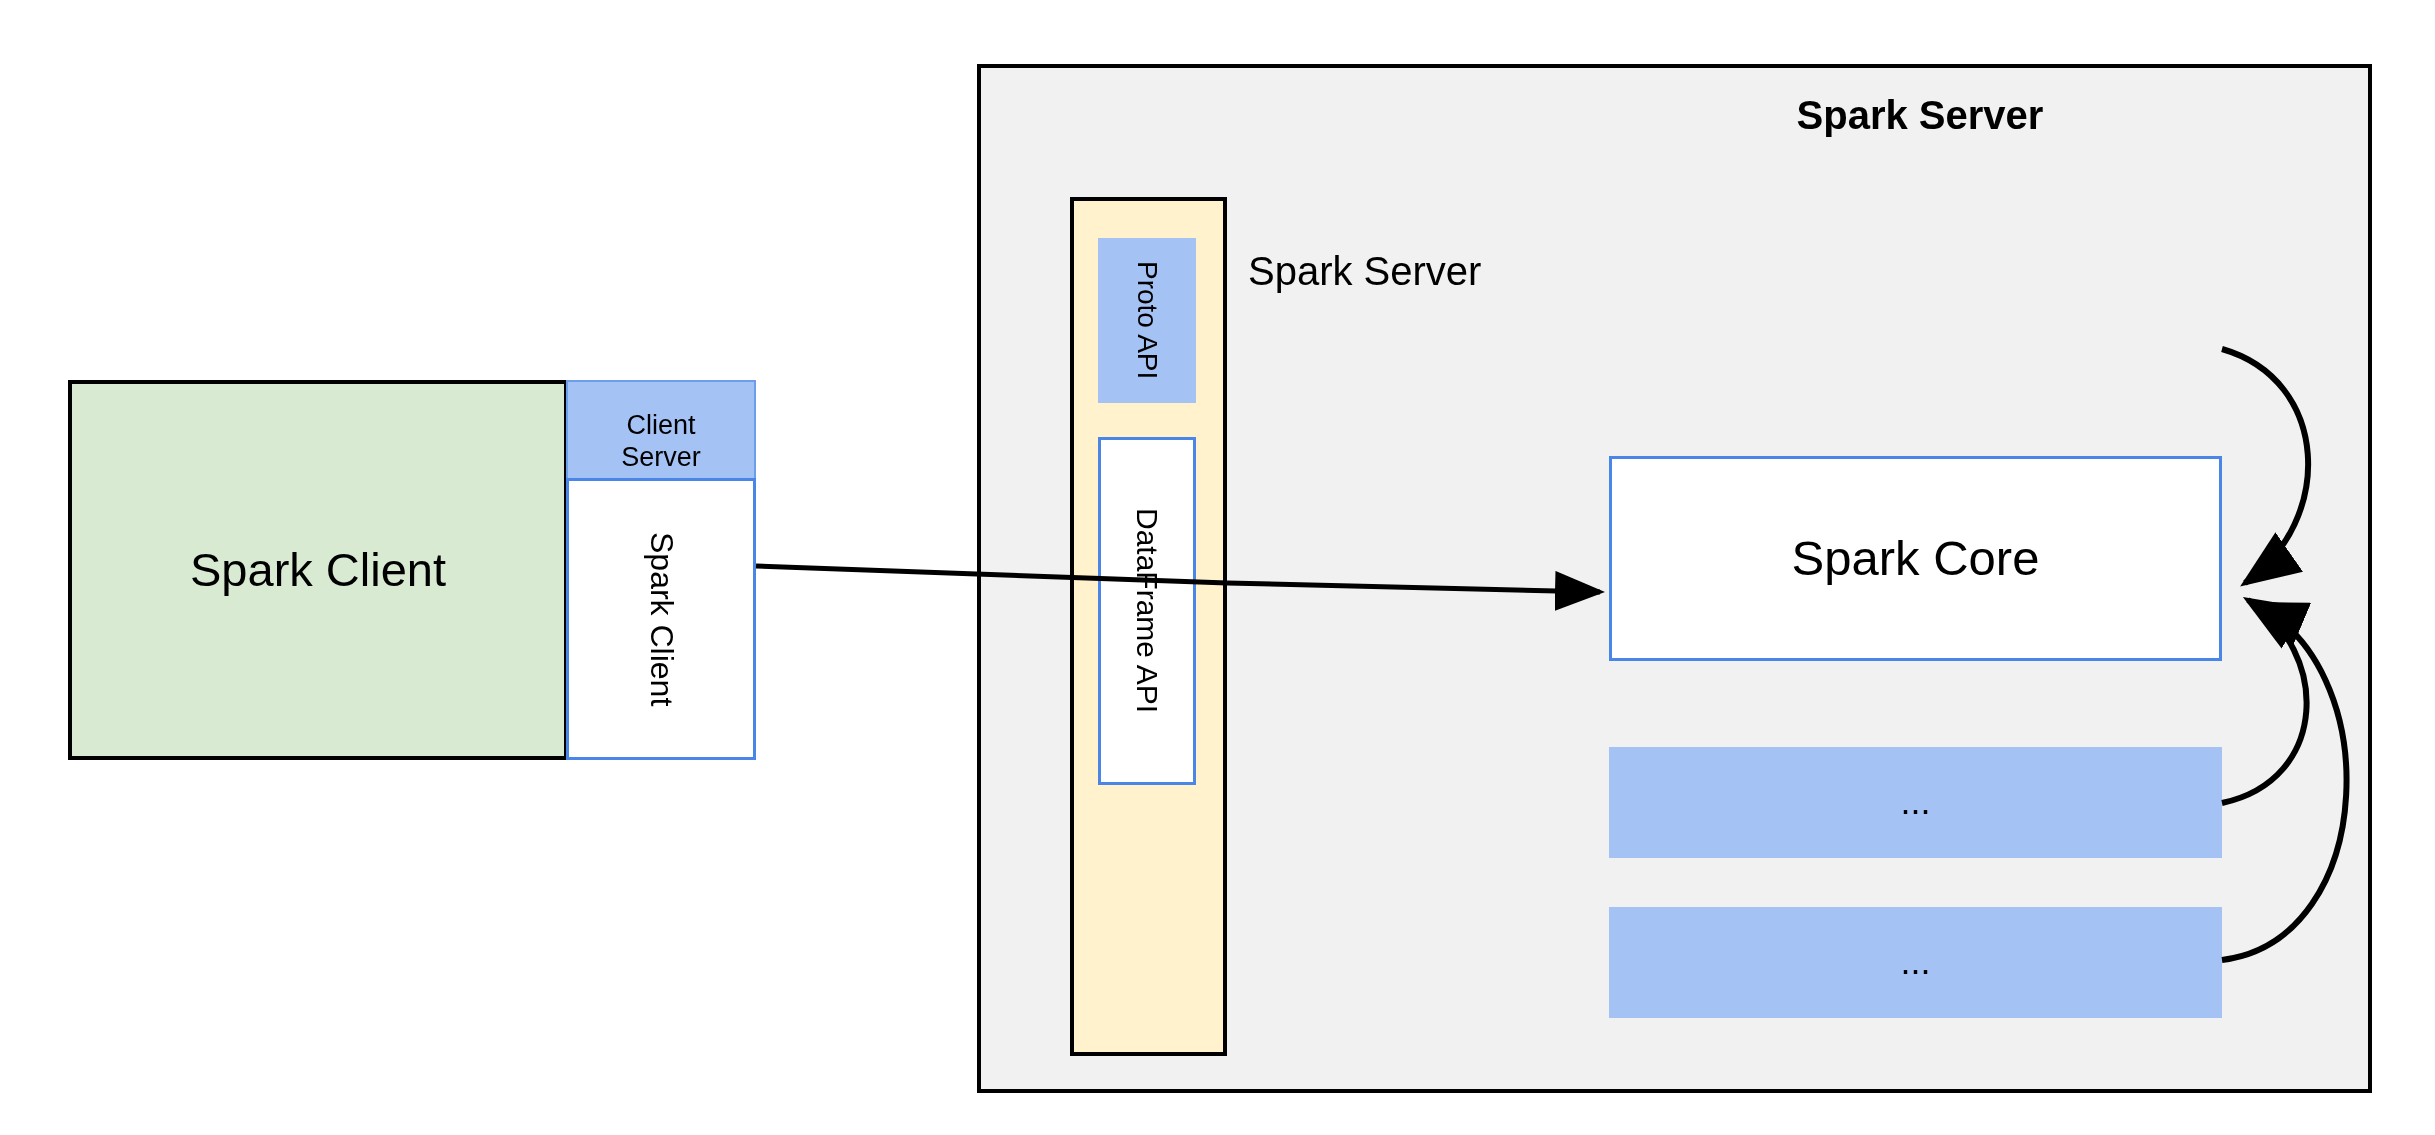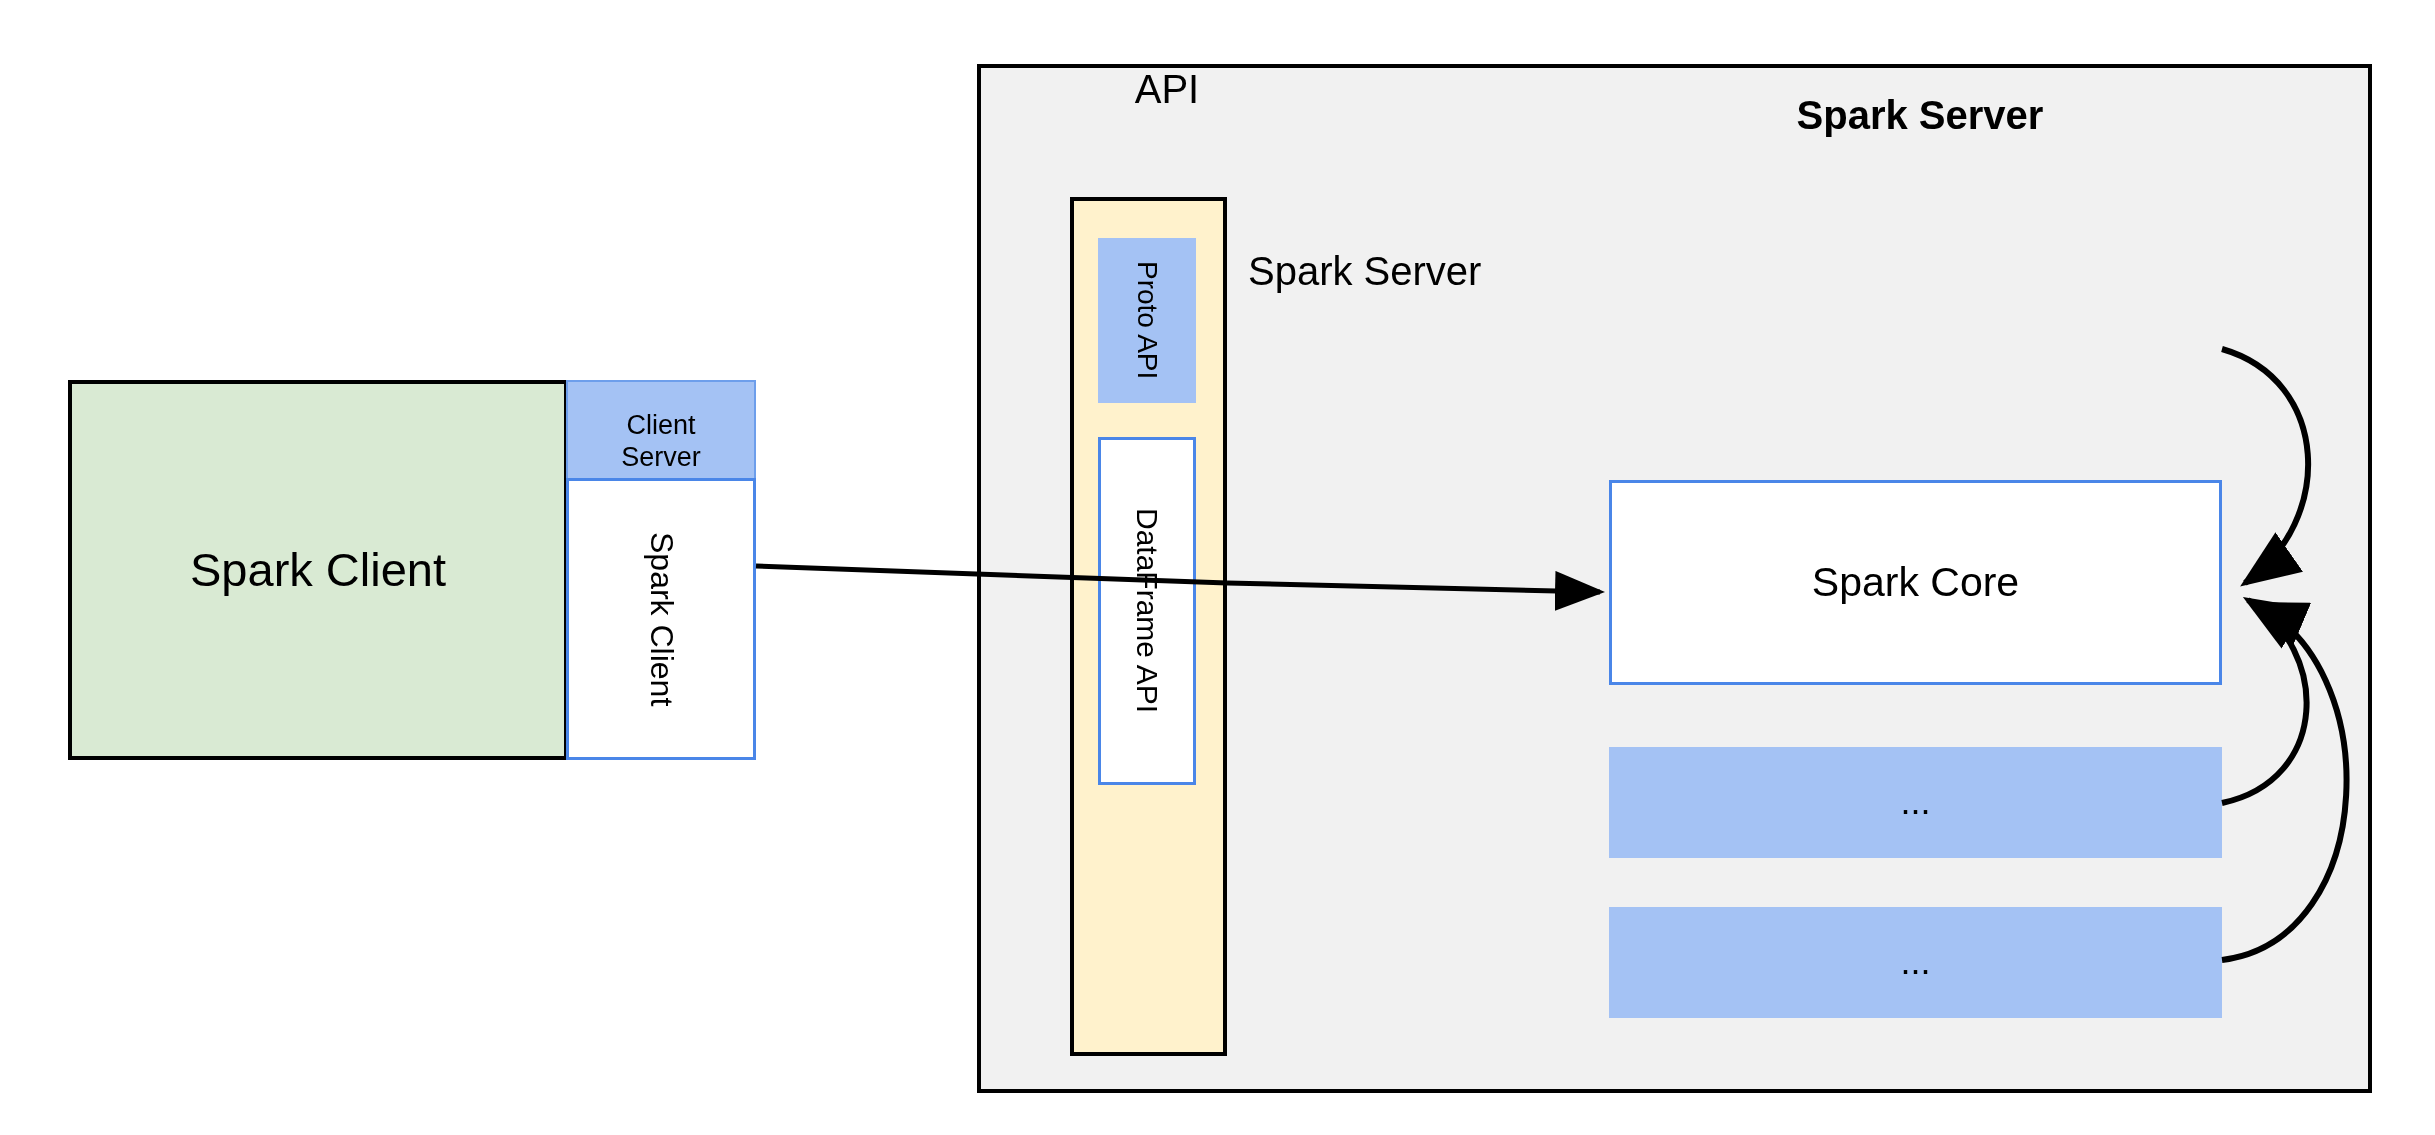--- a/index.html
+++ b/index.html
@@ -124,25 +124,25 @@
 
   
   #custom-library-plugin {
     left: 1609px; top: 278px;
     width: 613px; height: 146px;
     background: #a4c2f4;
     border: none;
     font-size: 41px;
   }
   #spark-core {
-    left: 1609px; top: 480px;
+    left: 1609px; top: 456px;
     width: 613px; height: 205px;
     background: #ffffff;
     border: 3px solid #4a86e8;
-    font-size: 41px;
+    font-size: 49px;
   }
   #etc-one {
     left: 1609px; top: 747px;
     width: 613px; height: 111px;
     background: #a4c2f4;
     border: none;
     font-size: 36px;
   }
   #etc-two {
     left: 1609px; top: 907px;
@@ -160,21 +160,20 @@
   }
 </style>
 </head>
 <body>
 
 <div id="canvas">
 
   <div class="box" id="server-container"></div>
 
   <div class="box" id="spark-connect-api-label">
-    <div>API</div>
   </div>
 
   <div class="box" id="spark-server-label">Spark Server</div>
 
   <div class="box" id="connect-column"></div>
 
   <div class="box" id="proto-api">
     <span class="vtext">Proto API</span>
   </div>
 

